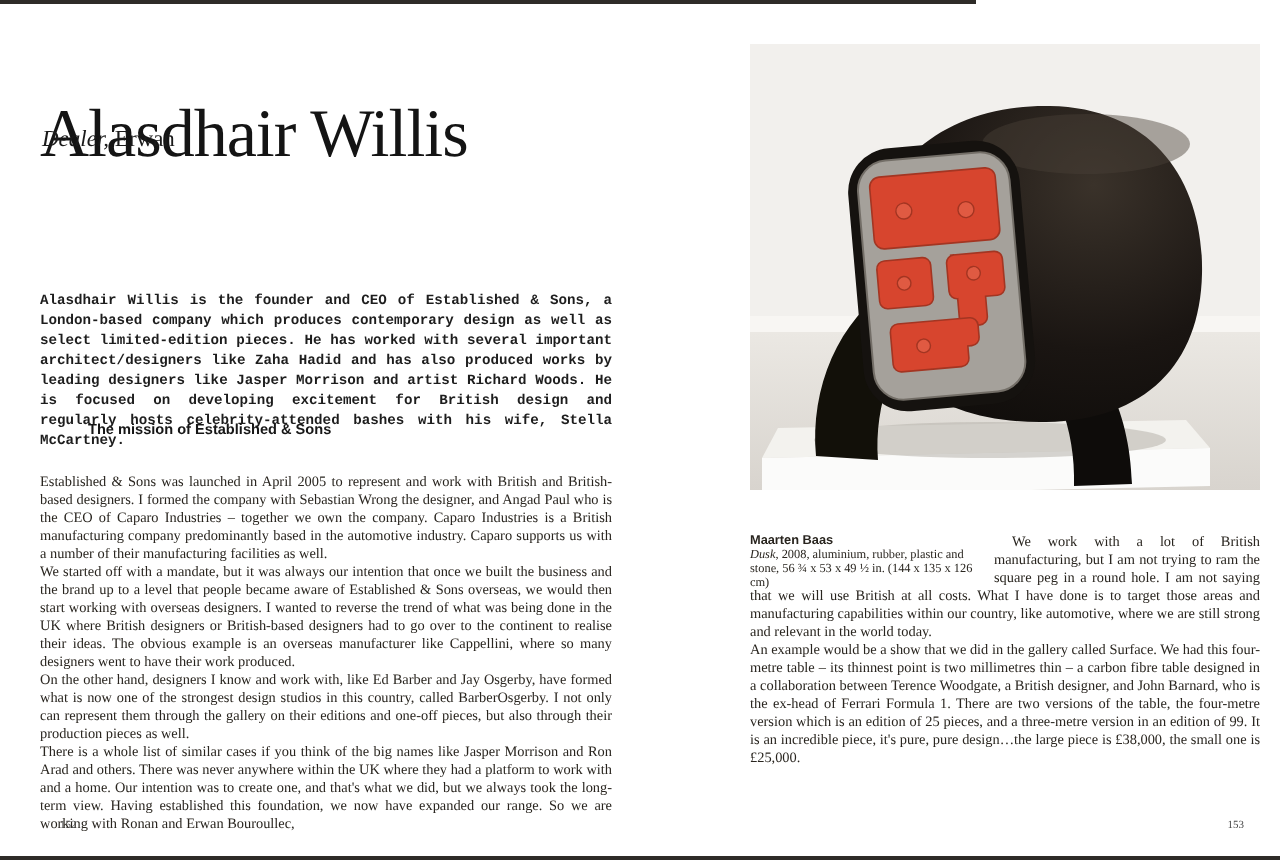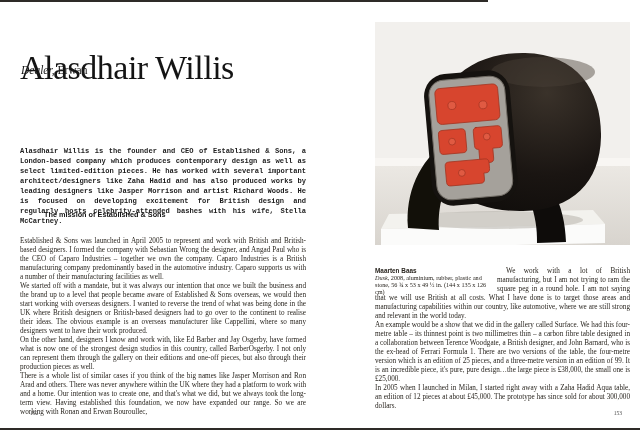--- a/index.html
+++ b/index.html
@@ -129,16 +129,15 @@
     </g>
   </svg>
 </div>
 
 <div class="right-text serif-body">
   <div class="caption">
     <span class="artist">Maarten Baas</span><span class="work-title">Dusk</span><span>, 2008, aluminium, rubber, plastic and stone, 56 ¾ x 53 x 49 ½ in. (144 x 135 x 126 cm)</span>
   </div>
   <p class="indent">We work with a lot of British manufacturing, but I am not trying to ram the square peg in a round hole. I am not saying that we will use British at all costs. What I have done is to target those areas and manufacturing capabilities within our country, like automotive, where we are still strong and relevant in the world today.</p>
   <p>An example would be a show that we did in the gallery called Surface. We had this four-metre table – its thinnest point is two millimetres thin – a carbon fibre table designed in a collaboration between Terence Woodgate, a British designer, and John Barnard, who is the ex-head of Ferrari Formula 1. There are two versions of the table, the four-metre version which is an edition of 25 pieces, and a three-metre version in an edition of 99. It is an incredible piece, it's pure, pure design…the large piece is £38,000, the small one is £25,000.</p>
-  <p>In 2005 when I launched in Milan, I started right away with a Zaha Hadid Aqua table, an edition of 12 pieces at about £45,000. The prototype has since sold for about 300,000 dollars.</p>
 </div>
 
 <div class="pagenum pagenum-right">153</div>
 
 </body></html>

